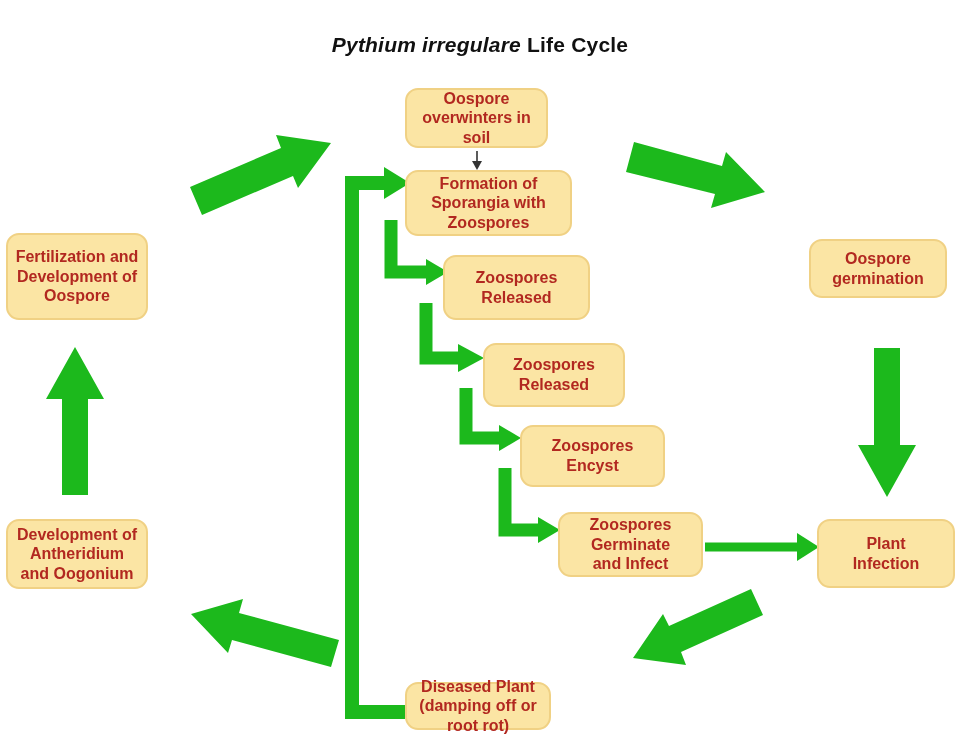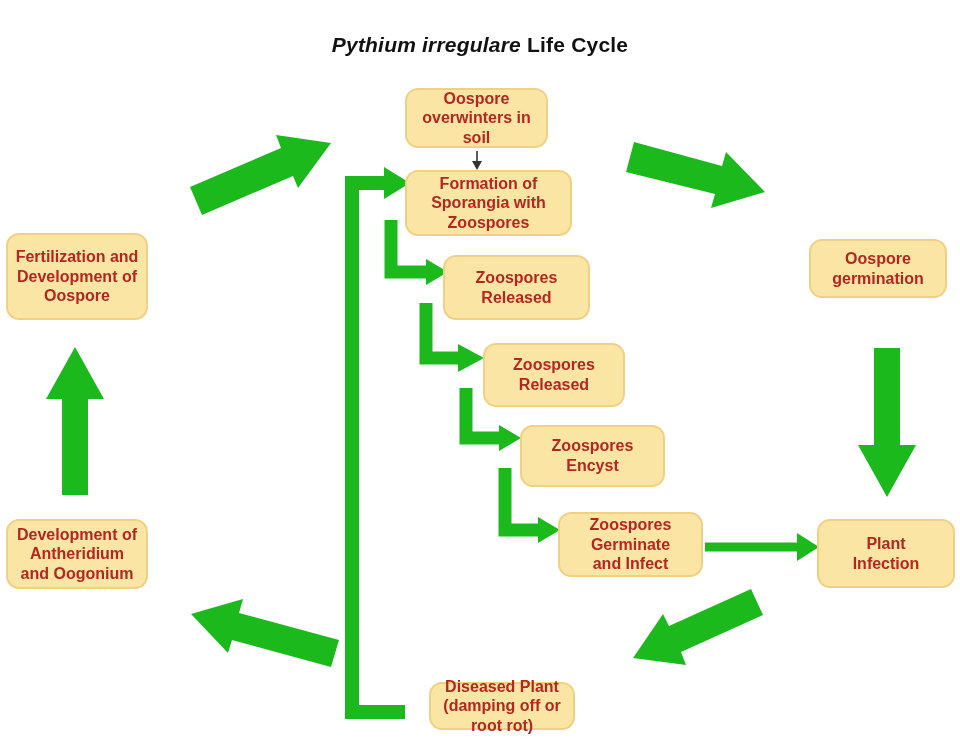--- a/index.html
+++ b/index.html
@@ -83,17 +83,17 @@
   <div class="node" style="left:520px;top:425px;width:145px;height:62px">Zoospores
 Encyst</div>
   <div class="node" style="left:558px;top:512px;width:145px;height:65px">Zoospores
 Germinate
 and Infect</div>
   <div class="node" style="left:817px;top:519px;width:138px;height:69px">Plant
 Infection</div>
   <div class="node" style="left:6px;top:519px;width:142px;height:70px">Development of
 Antheridium
 and Oogonium</div>
-  <div class="node" style="left:429px;top:682px;width:146px;height:48px">Diseased Plant
+  <div class="node" style="left:405px;top:682px;width:146px;height:48px">Diseased Plant
 (damping off or
 root rot)</div>
 
 </div>
 
 </body></html>

